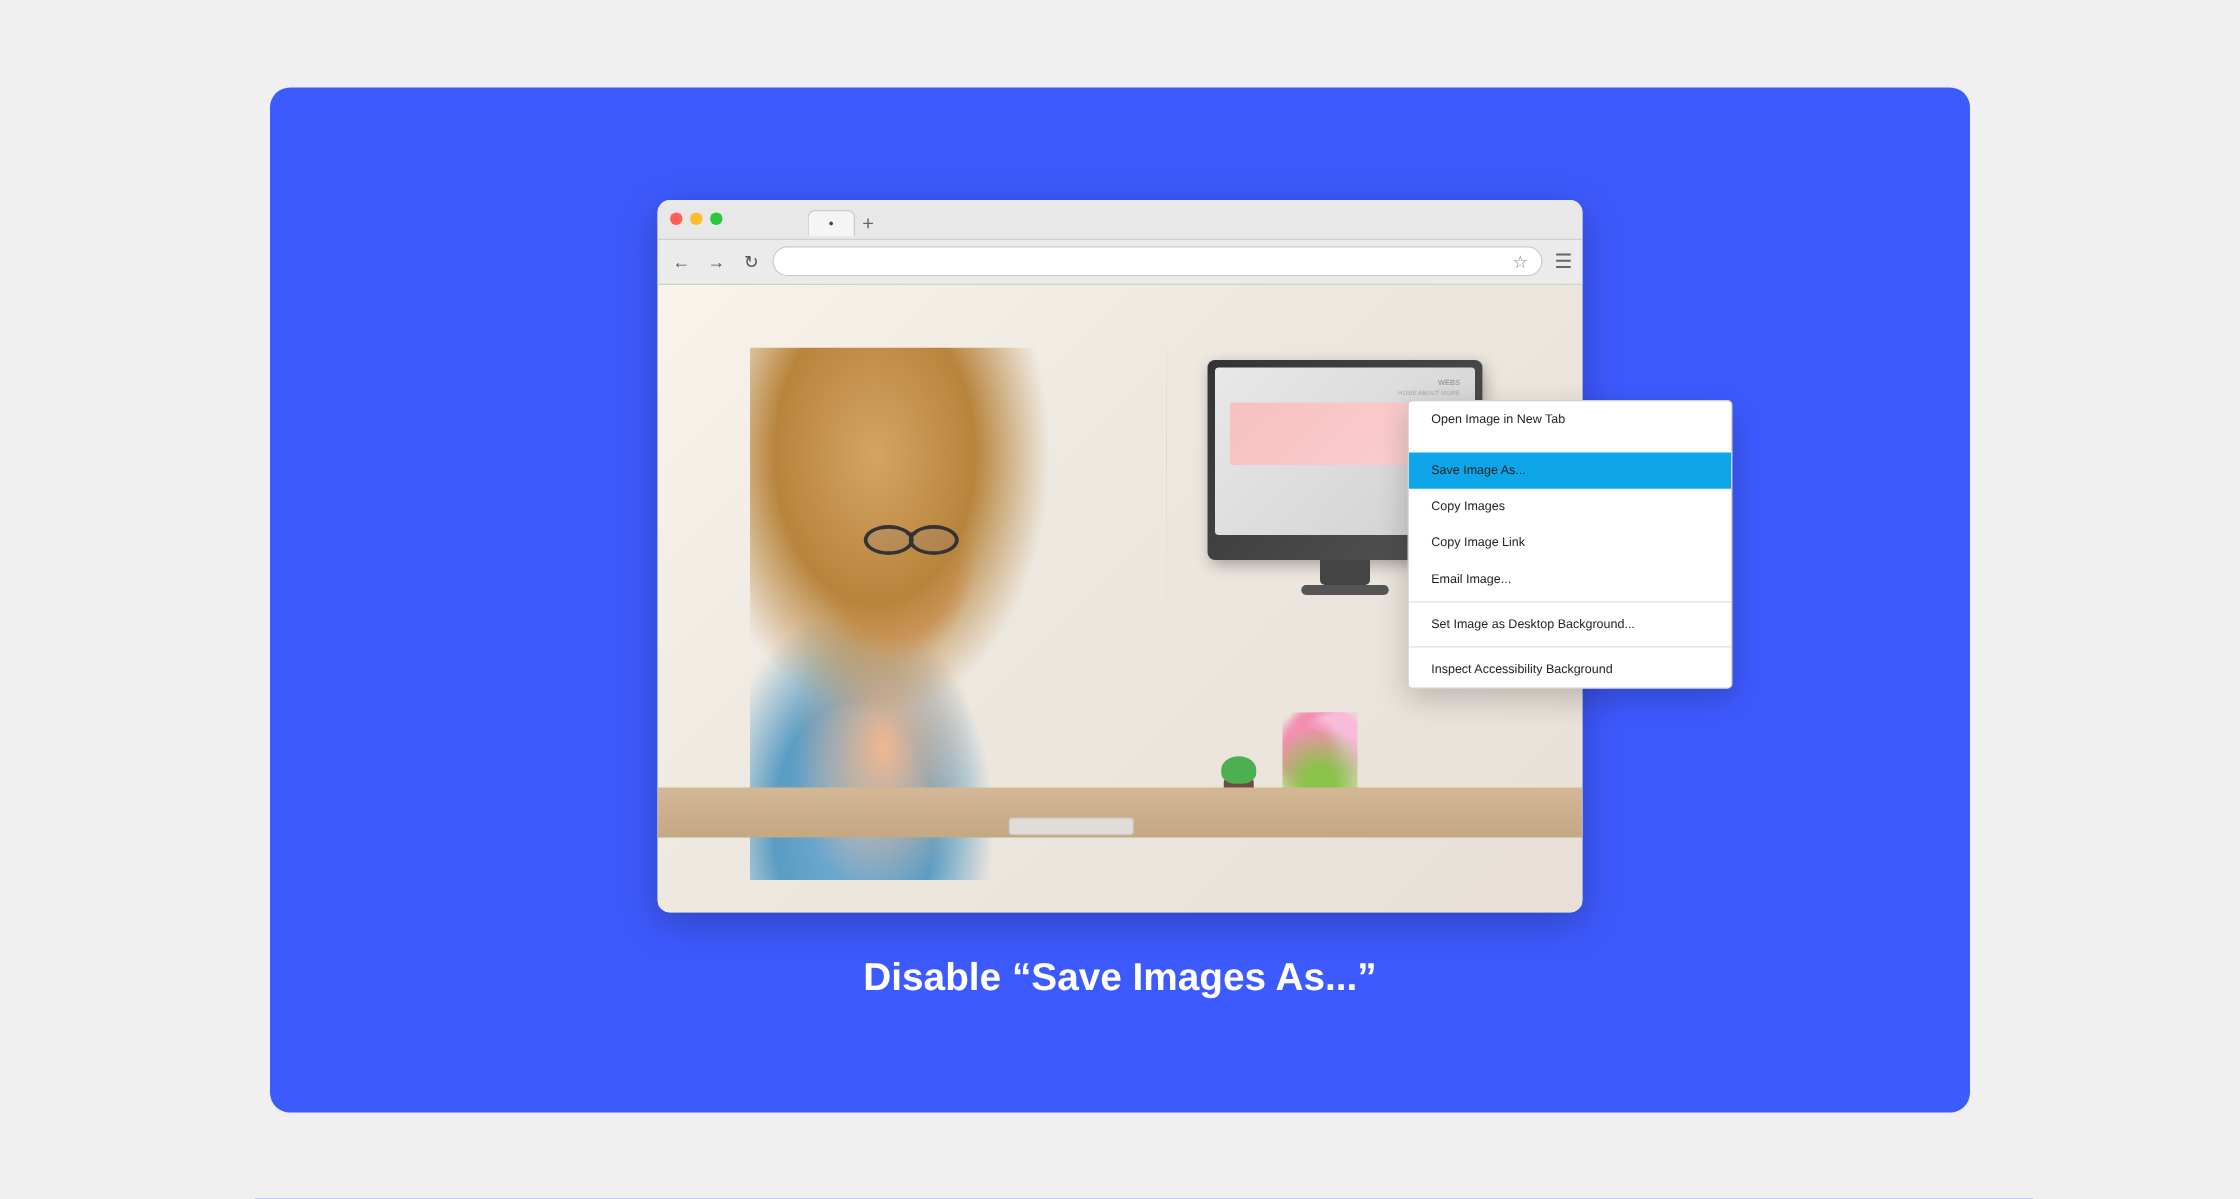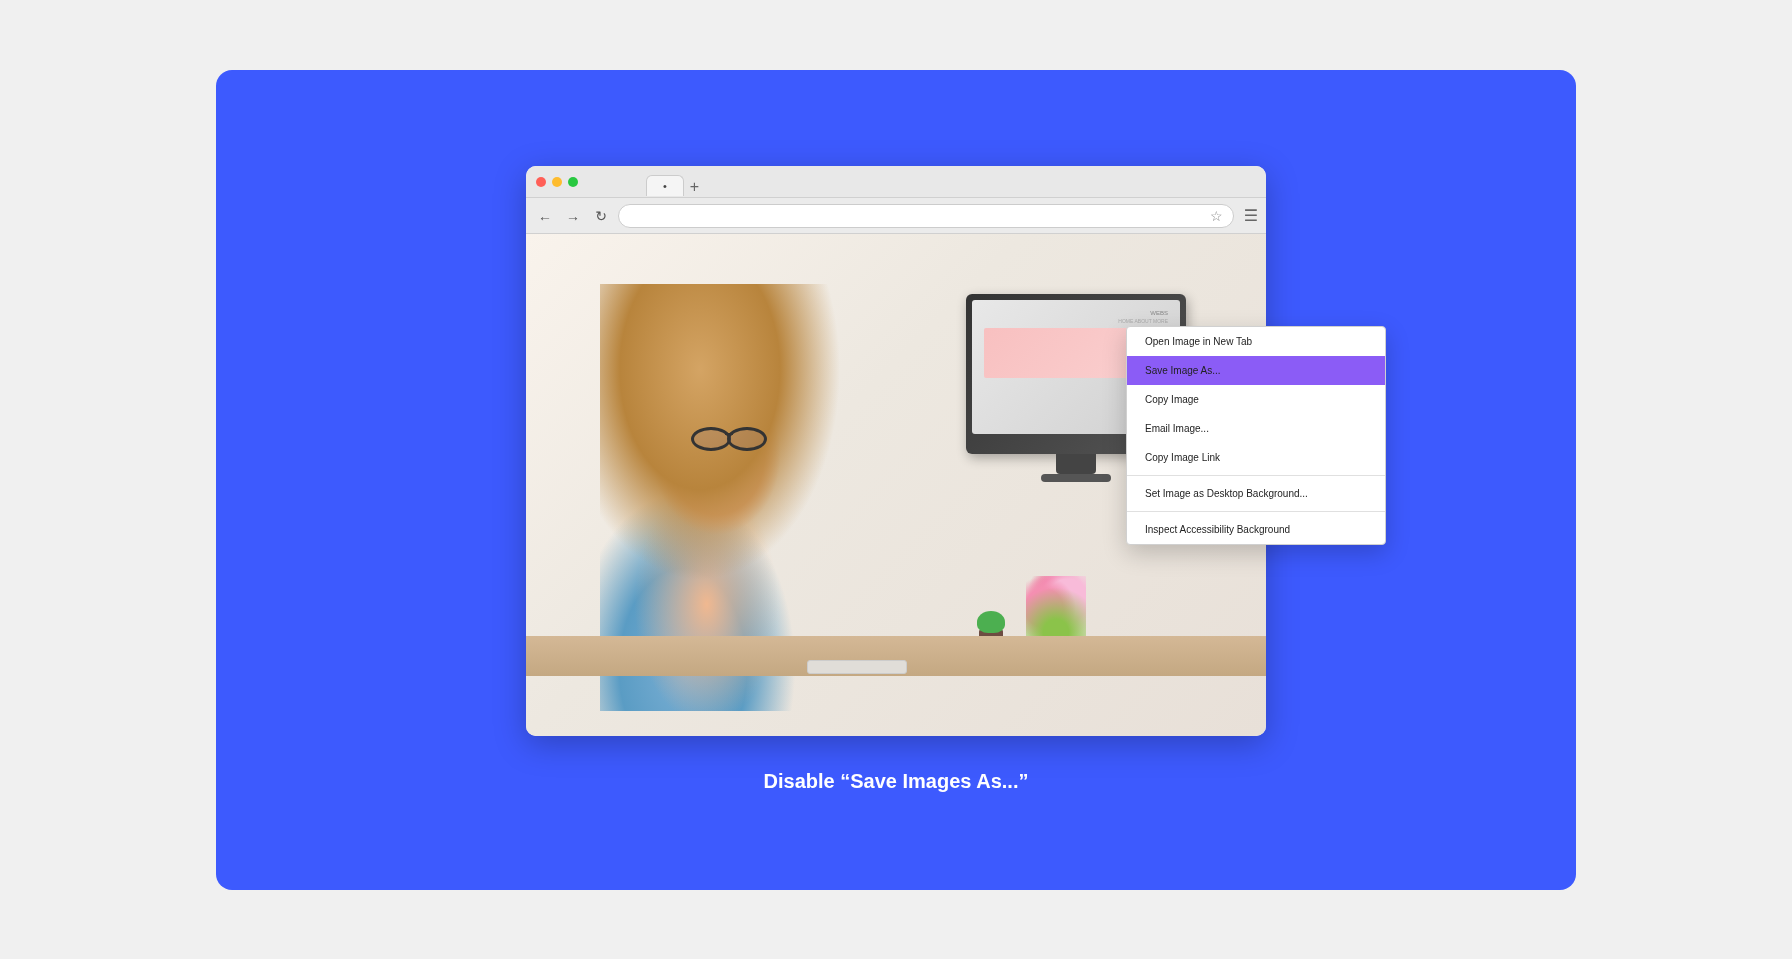--- a/index.html
+++ b/index.html
@@ -239,34 +239,35 @@
 
     .context-menu-item {
       padding: 9px 18px;
       font-size: 10px;
       color: #222;
       cursor: pointer;
       white-space: nowrap;
     }
 
     .context-menu-item.highlighted {
-      background: #8b5cf6;
+      background: #0ea5e9;
+      margin-top: 12px;
     }
 
     .context-menu-separator {
       height: 1px;
       background: #e0e0e0;
       margin: 3px 0;
     }
 
     
     .caption {
       margin-top: 24px;
       color: white;
-      font-size: 20px;
+      font-size: 31px;
       font-weight: 700;
       text-align: right;
     }
 
     
     .woman-details {
       position: absolute;
       left: 10%;
       top: 10%;
       width: 45%;
@@ -431,23 +432,23 @@
 
           <div class="keyboard"></div>
 
         </div>
       </div>
     </div>
 
     <div class="context-menu">
       <div class="context-menu-item">Open Image in New Tab</div>
       <div class="context-menu-item highlighted">Save Image As...</div>
-      <div class="context-menu-item">Copy Image</div>
+      <div class="context-menu-item">Copy Images</div>
+      <div class="context-menu-item">Copy Image Link</div>
       <div class="context-menu-item">Email Image...</div>
-      <div class="context-menu-item">Copy Image Link</div>
       <div class="context-menu-separator"></div>
       <div class="context-menu-item">Set Image as Desktop Background...</div>
       <div class="context-menu-separator"></div>
       <div class="context-menu-item">Inspect Accessibility Background</div>
     </div>
 
   </div>
 
   <div class="caption">Disable “Save Images As...”</div>
 

